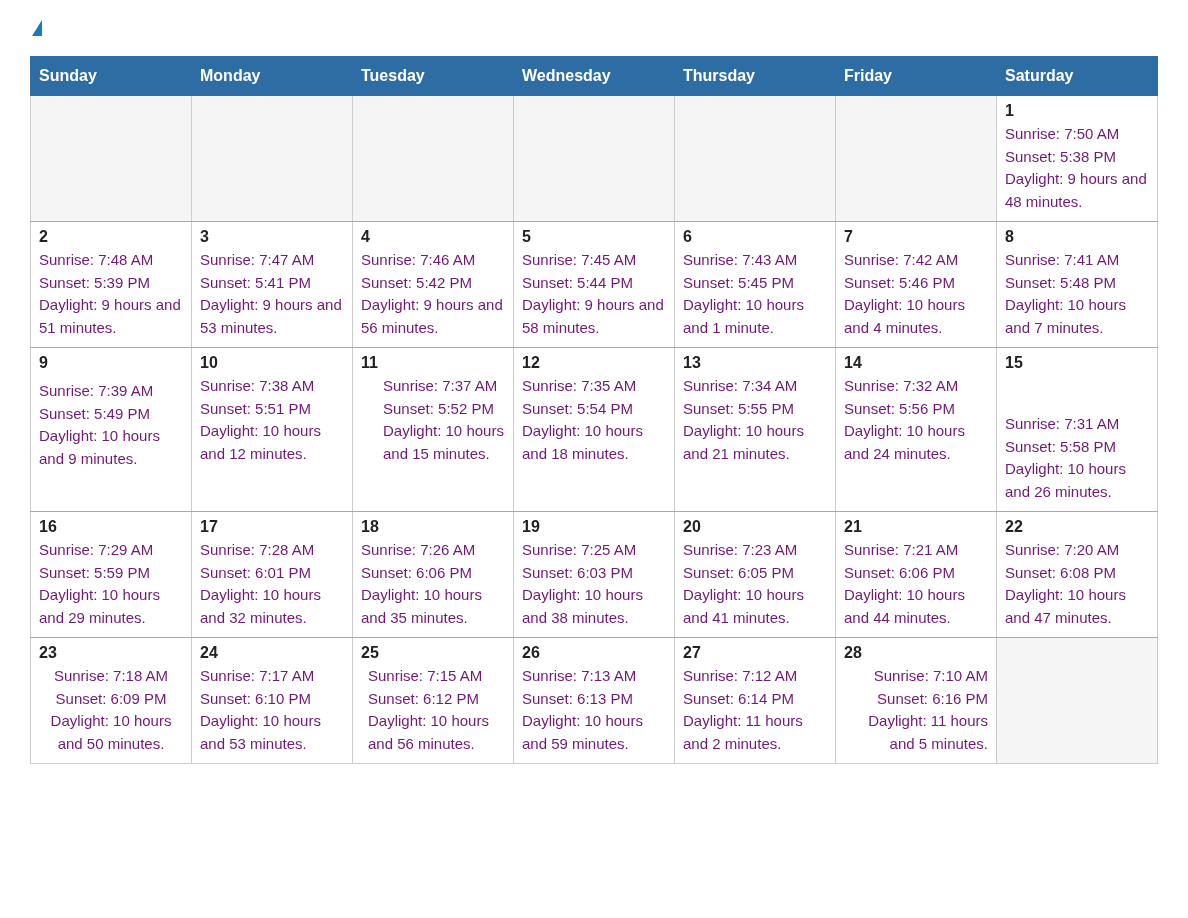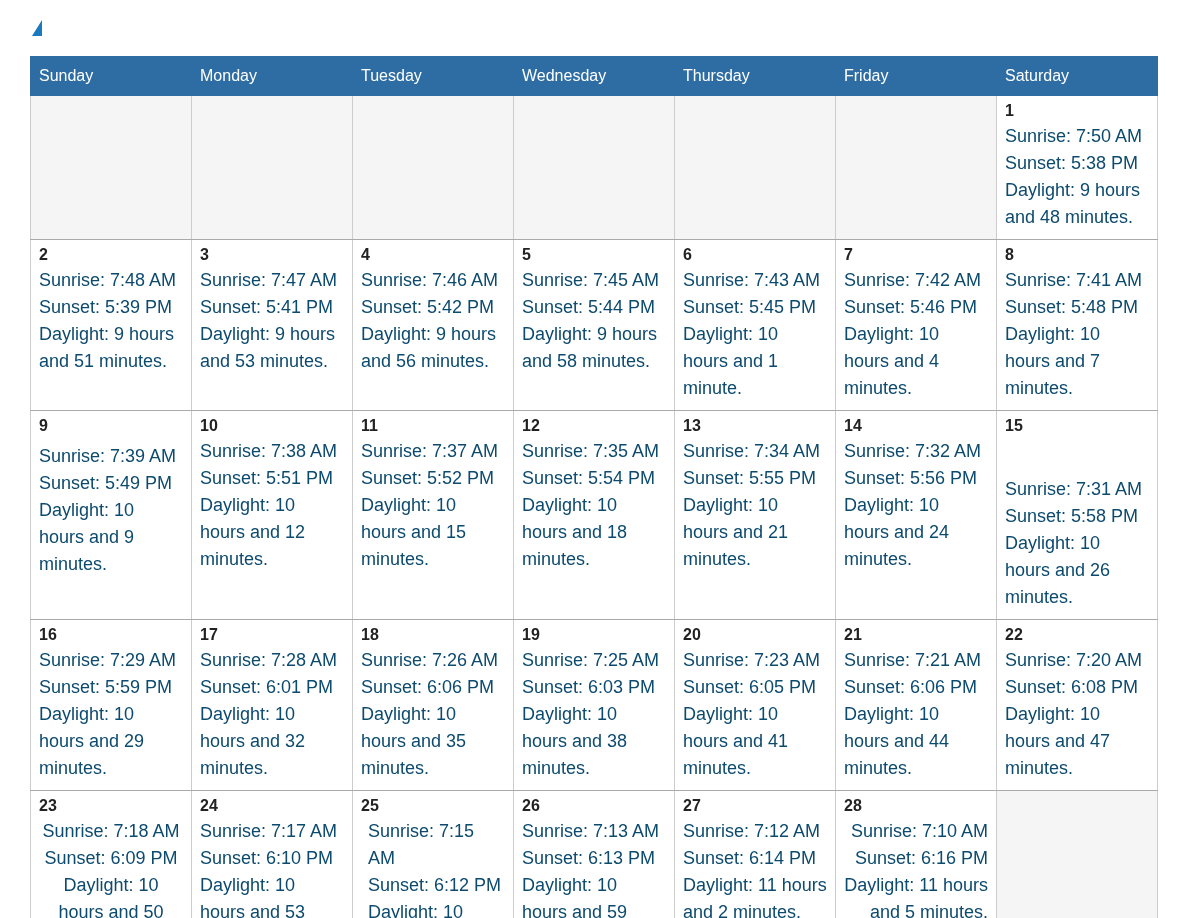--- a/index.html
+++ b/index.html
@@ -59,21 +59,21 @@
     }
     .calendar {
       width: 100%;
       border-collapse: collapse;
       border: 1px solid #aaa;
     }
     .calendar thead tr th {
       background-color: #2e6da4;
       color: #fff;
       font-size: 16px;
-      font-weight: normal;
+      font-weight: bold;
       padding: 10px 8px;
       text-align: left;
       border: 1px solid #2e6da4;
     }
     .calendar tbody tr td {
       vertical-align: top;
       padding: 6px 8px 8px 8px;
       border: 1px solid #ccc;
       width: 14.28%;
       min-height: 90px;
@@ -81,22 +81,22 @@
       color: #333;
     }
     .day-num {
       font-size: 16px;
       font-weight: bold;
       color: #222;
       display: block;
       margin-bottom: 3px;
     }
     .day-info {
-      font-size: 18px;
-      color: #0c4a6e;
+      font-size: 15px;
+      color: #701a75;
       line-height: 1.5;
     }
     .empty-cell {
       background: #f5f5f5;
     }
     .calendar tbody tr:not(:last-child) td {
       border-bottom: 1px solid #aaa;
     }
   </style>
 </head>
@@ -195,21 +195,21 @@
 Daylight: 10 hours and 9 minutes.</div>
         </td>
         <td>
           <span class="day-num">10</span>
           <div class="day-info" style="white-space: pre-line;">Sunrise: 7:38 AM
 Sunset: 5:51 PM
 Daylight: 10 hours and 12 minutes.</div>
         </td>
         <td>
           <span class="day-num">11</span>
-          <div class="day-info" style="white-space: pre-line;">Sunrise: 7:37 AM
+          <div class="day-info" style="white-space: pre-line; margin-left: 22px;">Sunrise: 7:37 AM
 Sunset: 5:52 PM
 Daylight: 10 hours and 15 minutes.</div>
         </td>
         <td>
           <span class="day-num">12</span>
           <div class="day-info" style="white-space: pre-line;">Sunrise: 7:35 AM
 Sunset: 5:54 PM
 Daylight: 10 hours and 18 minutes.</div>
         </td>
         <td>

